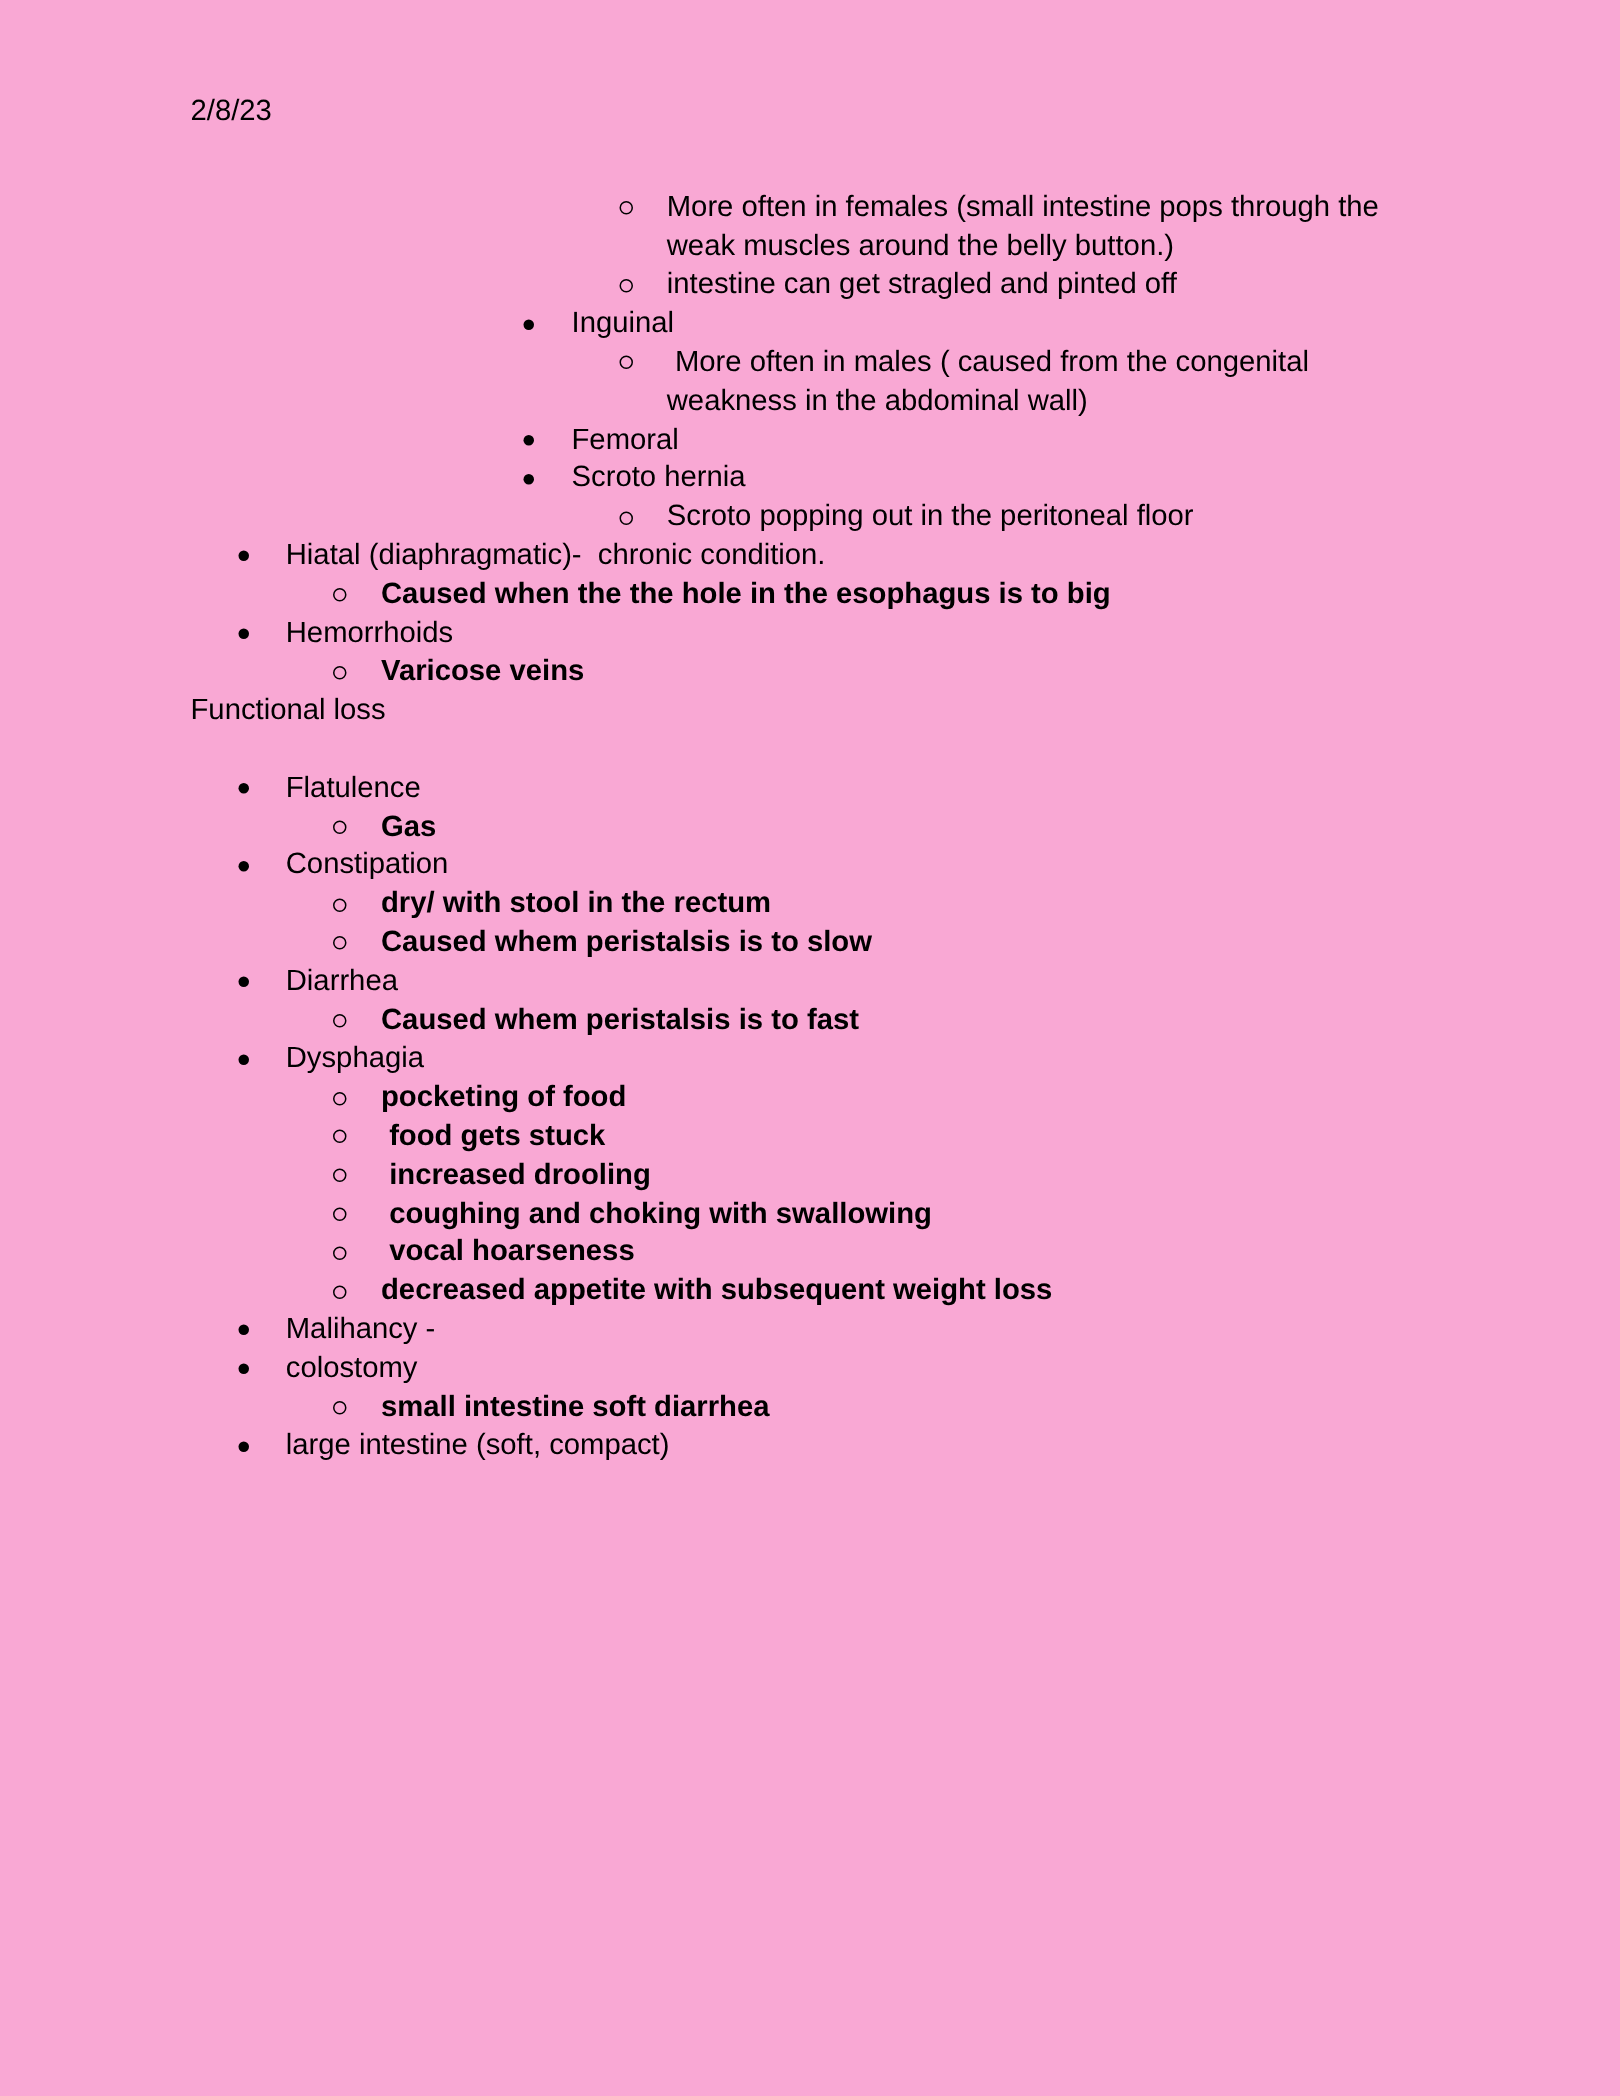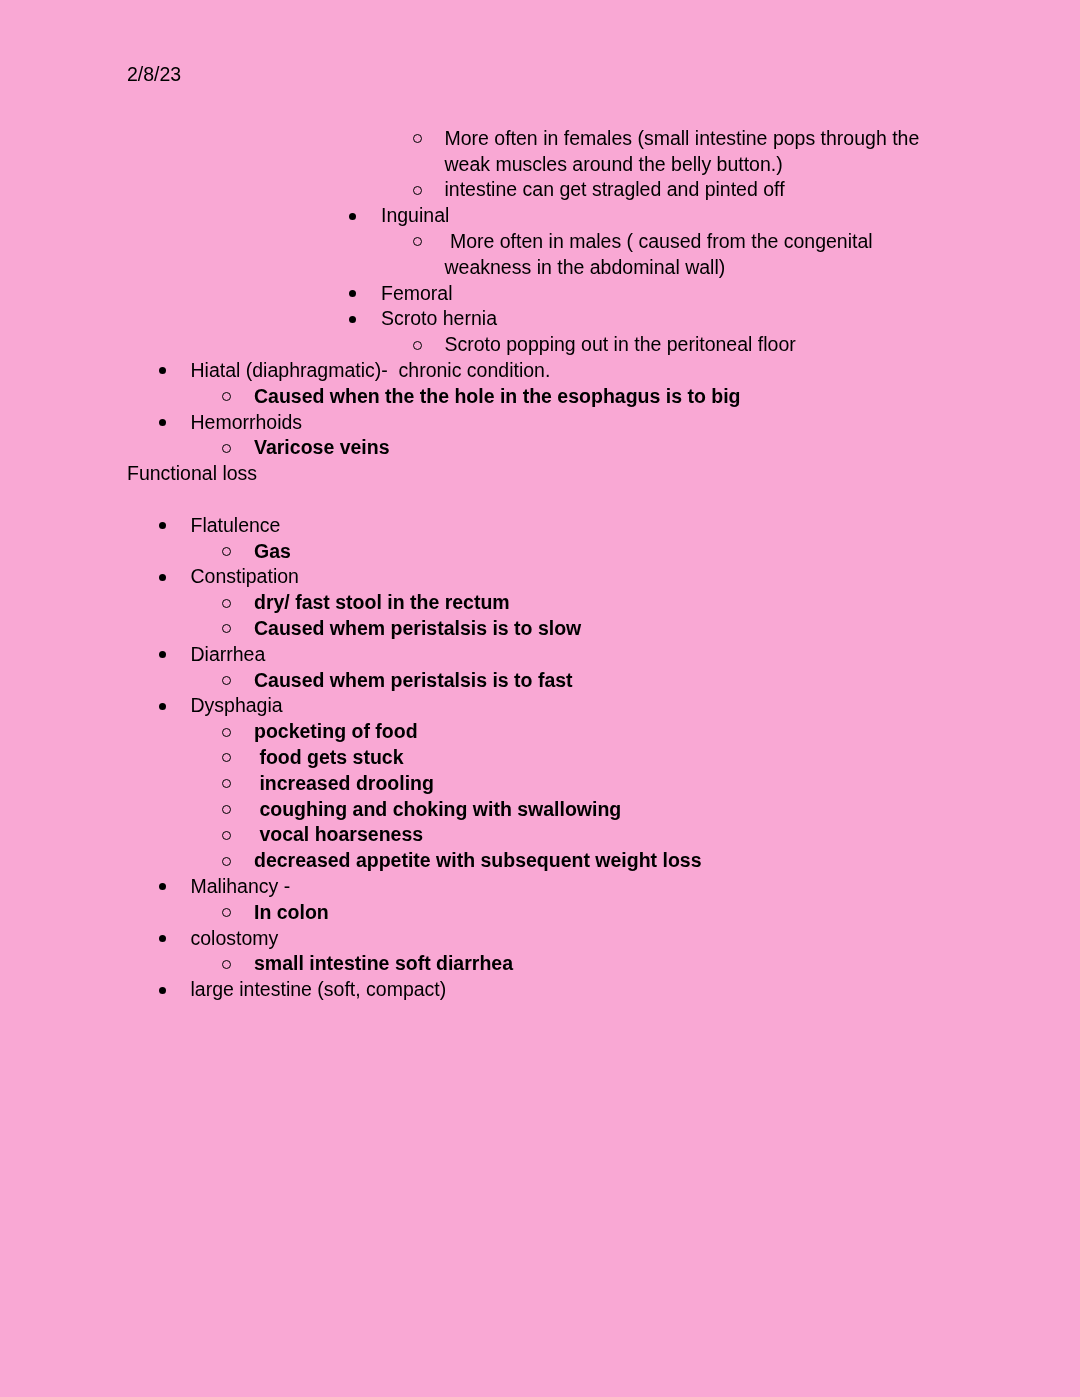--- a/index.html
+++ b/index.html
@@ -113,21 +113,21 @@
     <span class="text">Gas</span>
   </div>
 
   <div class="line l1">
     <span class="marker disc"></span>
     <span class="text">Constipation</span>
   </div>
 
   <div class="line l2">
     <span class="marker circle"></span>
-    <span class="text">dry/ fast stool in the rectum</span>
+    <span class="text">dry/ with stool in the rectum</span>
   </div>
 
   <div class="line l2">
     <span class="marker circle"></span>
     <span class="text">Caused whem peristalsis is to slow</span>
   </div>
 
   <div class="line l1">
     <span class="marker disc"></span>
     <span class="text">Diarrhea</span>
@@ -171,24 +171,20 @@
   <div class="line l2">
     <span class="marker circle"></span>
     <span class="text">decreased appetite with subsequent weight loss</span>
   </div>
 
   <div class="line l1">
     <span class="marker disc"></span>
     <span class="text">Malihancy -</span>
   </div>
 
-  <div class="line l2">
-    <span class="marker circle"></span>
-    <span class="text">In colon</span>
-  </div>
 
   <div class="line l1">
     <span class="marker disc"></span>
     <span class="text">colostomy</span>
   </div>
 
   <div class="line l2">
     <span class="marker circle"></span>
     <span class="text">small intestine soft diarrhea</span>
   </div>

